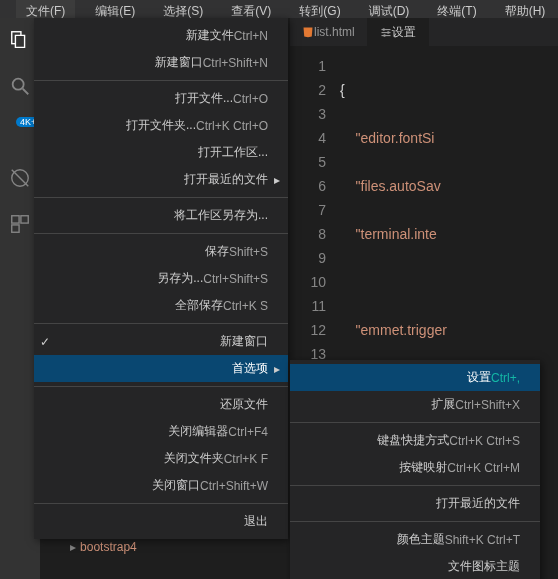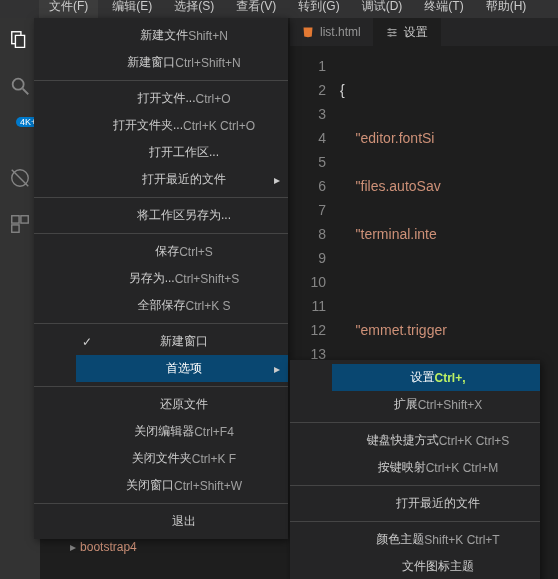--- a/index.html
+++ b/index.html
@@ -1,43 +1,43 @@
 <!DOCTYPE html>
 <html><head>
 <meta charset="utf-8">
 <style>
 * { margin: 0; padding: 0; box-sizing: border-box; font-family: "Microsoft YaHei", sans-serif; }
 body { background: #1e1e1e; color: #ccc; width: 558px; height: 579px; overflow: hidden; position: relative; font-size: 12px; }
-.menubar { height: 18px; background: #323233; display: flex; align-items: flex-end; padding-left: 39px; gap: 6px; }
+.menubar { height: 18px; background: #323233; display: flex; align-items: flex-start; padding-left: 16px; gap: 12px; }
 .menubar .file-active { background: #3c3c3c; padding: 3px 10px; color: #ccc; }
 .menubar .mi { padding: 3px 8px; color: #ccc; }
 .activity-bar { position: absolute; left: 0; top: 18px; width: 40px; height: 561px; background: #333333; display: flex; flex-direction: column; align-items: center; padding-top: 10px; gap: 22px; }
 .activity-bar .aicon { width: 24px; height: 24px; display: flex; align-items: center; justify-content: center; color: #858585; }
 .activity-bar .active { color: #fff; }
 .activity-bar svg { width: 22px; height: 22px; }
 .badge { font-size: 9px; background: #007acc; color: #fff; border-radius: 7px; padding: 0 4px; position: relative; top: -10px; left: 8px; }
 .tabbar { position: absolute; left: 290px; right: 0; top: 18px; height: 28px; background: #252526; display: flex; align-items: center; }
-.tab { height: 28px; display: flex; align-items: center; padding: 0 12px; gap: 6px; font-size: 12px; color: #969696; border-right: 1px solid #1e1e1e; }
+.tab { height: 28px; display: flex; align-items: center; padding: 0 12px; font-size: 12px; color: #969696; border-right: 1px solid #1e1e1e; }
 .tab .dot { width: 12px; height: 12px; }
 .tab svg.himg { fill: #e37933; }
 .tab svg.gear { fill: #969696; }
 .tab.active { background: #1e1e1e; color: #ccc; }
 .editor { position: absolute; left: 290px; right: 0; top: 46px; bottom: 0; background: #1e1e1e; display: flex; }
 .gutter { width: 50px; text-align: right; padding-right: 14px; color: #858585; font-family: Consolas, monospace; font-size: 14px; line-height: 24px; padding-top: 8px; }
 .code { flex: 1; font-family: Consolas, monospace; font-size: 14px; line-height: 24px; padding-top: 8px; white-space: pre; overflow: hidden; }
 .code .br { color: #d4d4d4; }
 .code .str { color: #ce9178; }
 .code .key { color: #9cdcfe; }
 .code .punc { color: #d4d4d4; }
 .menu1 { position: absolute; left: 34px; top: 18px; width: 254px; background: #252526; box-shadow: 2px 2px 8px rgba(0,0,0,0.5); padding: 4px 0; }
 .menu2 { position: absolute; left: 290px; top: 360px; width: 250px; background: #252526; box-shadow: 2px 2px 8px rgba(0,0,0,0.5); padding: 4px 0; }
-.mrow { display: flex; justify-content: center; align-items: center; padding: 5px 20px 5px 24px; color: #ccc; font-size: 12px; position: relative; margin-left: 42px; }
+.mrow { display: flex; justify-content: flex-end; align-items: center; padding: 5px 20px 5px 24px; color: #ccc; font-size: 12px; position: relative; }
 .mrow .sc { color: #a0a0a0; font-size: 12px; }
 .mrow.sel { background: #094771; color: #fff; }
-.mrow.sel .sc { color: #bef264; font-weight: bold; }
+.mrow.sel .sc { color: #14b8a6; }
 .msep { height: 1px; background: #454545; margin: 4px 0; }
 .mrow .sub { position: absolute; right: 8px; color: #ccc; }
 .mrow .chk { position: absolute; left: 6px; }
 .tree { position: absolute; left: 44px; top: 520px; font-size: 12px; color: #ccc; }
 .tree .trow { display: flex; align-items: center; gap: 4px; padding: 2px 0; }
 .tree .chev { color: #808080; }
 .tree .fname { color: #ccc; }
 .tree .folder { color: #ce9178; }
 </style>
 </head>
@@ -150,21 +150,21 @@
 <div>        <span class="key">"vue"</span><span class="punc">: </span><span class="str">"ht</span></div>
 <div>        <span class="str">"vue-html"</span></div>
 <div>        <span class="str">"typescrip</span></div>
 
   </div>
 </div>
 
 <div class="menu1">
   <div class="mrow">
       <span>新建文件</span>
-      <span class="sc">Shift+N</span>
+      <span class="sc">Ctrl+N</span>
     </div>
   <div class="mrow">
       <span>新建窗口</span>
       <span class="sc">Ctrl+Shift+N</span>
     </div>
   <div class="msep"></div>
   <div class="mrow">
       <span>打开文件...</span>
       <span class="sc">Ctrl+O</span>
     </div>
@@ -179,21 +179,21 @@
       <span>打开最近的文件</span>
       <span class="sub">▸</span>
     </div>
   <div class="msep"></div>
   <div class="mrow">
       <span>将工作区另存为...</span>
     </div>
   <div class="msep"></div>
   <div class="mrow">
       <span>保存</span>
-      <span class="sc">Ctrl+S</span>
+      <span class="sc">Shift+S</span>
     </div>
   <div class="mrow">
       <span>另存为...</span>
       <span class="sc">Ctrl+Shift+S</span>
     </div>
   <div class="mrow">
       <span>全部保存</span>
       <span class="sc">Ctrl+K S</span>
     </div>
   <div class="msep"></div>

